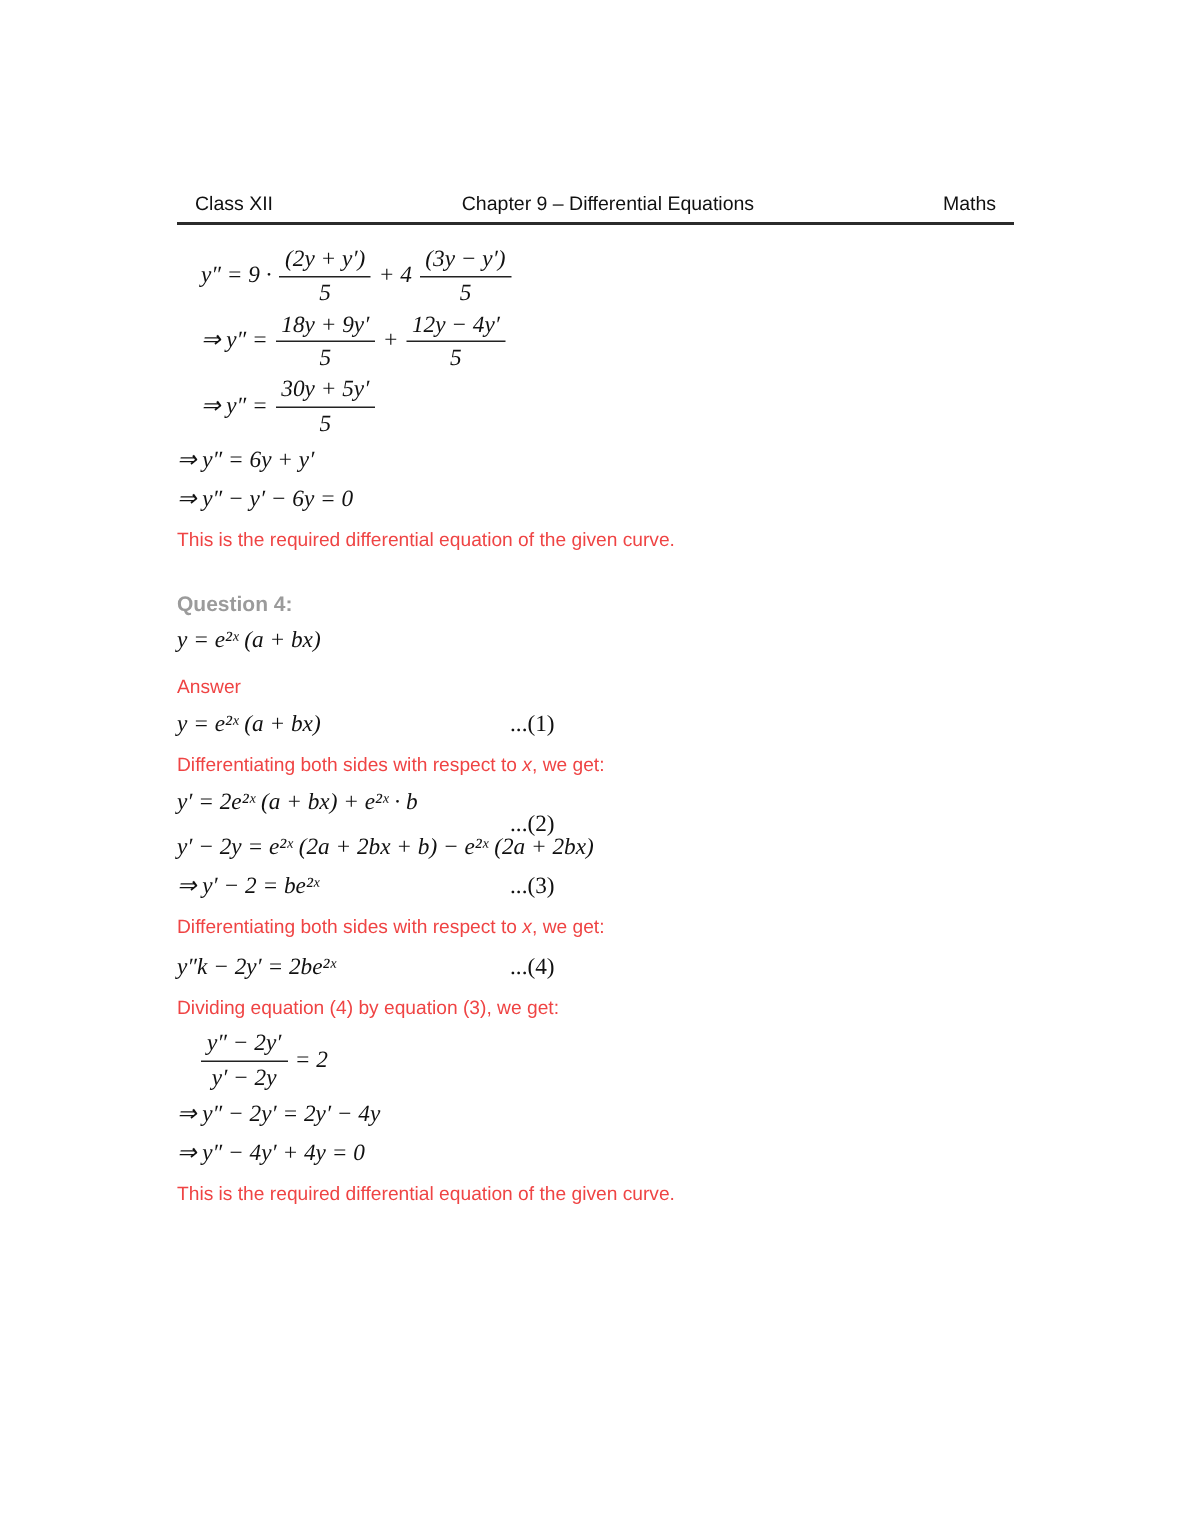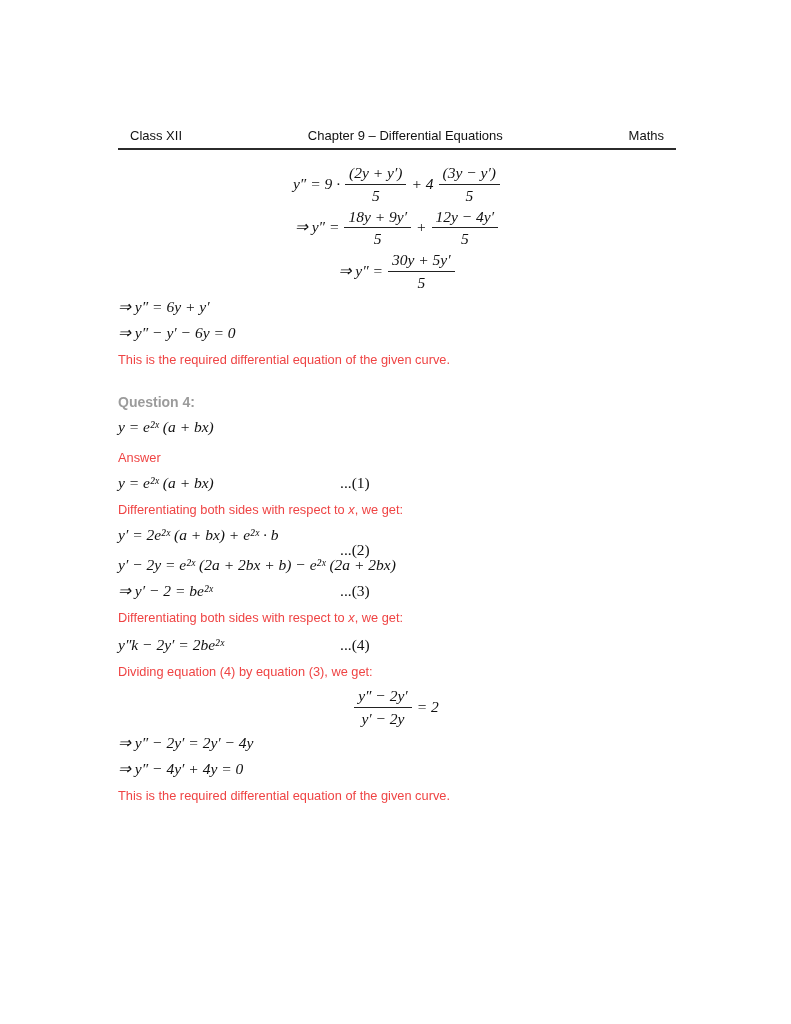--- a/index.html
+++ b/index.html
@@ -71,21 +71,21 @@
   .mathline {
     font-family: "Liberation Serif", serif;
     font-style: italic;
     font-size: 15.5px;
     color: #111111;
     line-height: 22px;
     margin: 4px 0 0 0;
     display: flex;
     align-items: center;
   }
-  .fracline { margin: 2px 0 0 4px; justify-content: center; }
+  .fracline { margin: 2px 0 0 16px; }
   .mseg { margin-right: 5px; white-space: pre; }
   .frac {
     display: inline-block;
     text-align: center;
     vertical-align: middle;
     margin: 0 5px 0 0;
     line-height: 1.15;
   }
   .frac .num {
     display: block;

